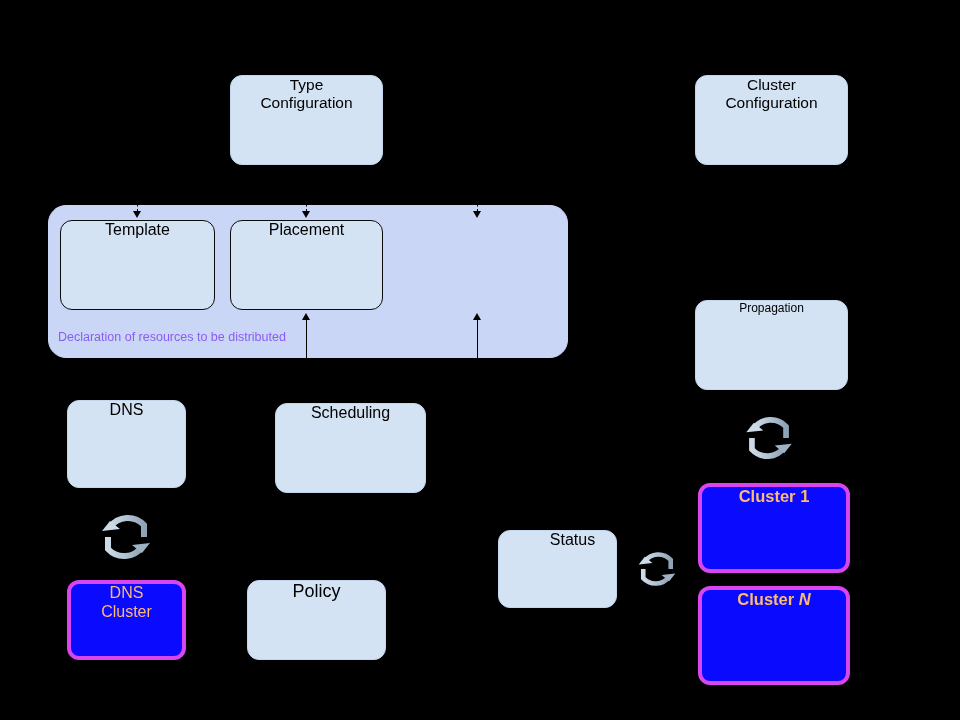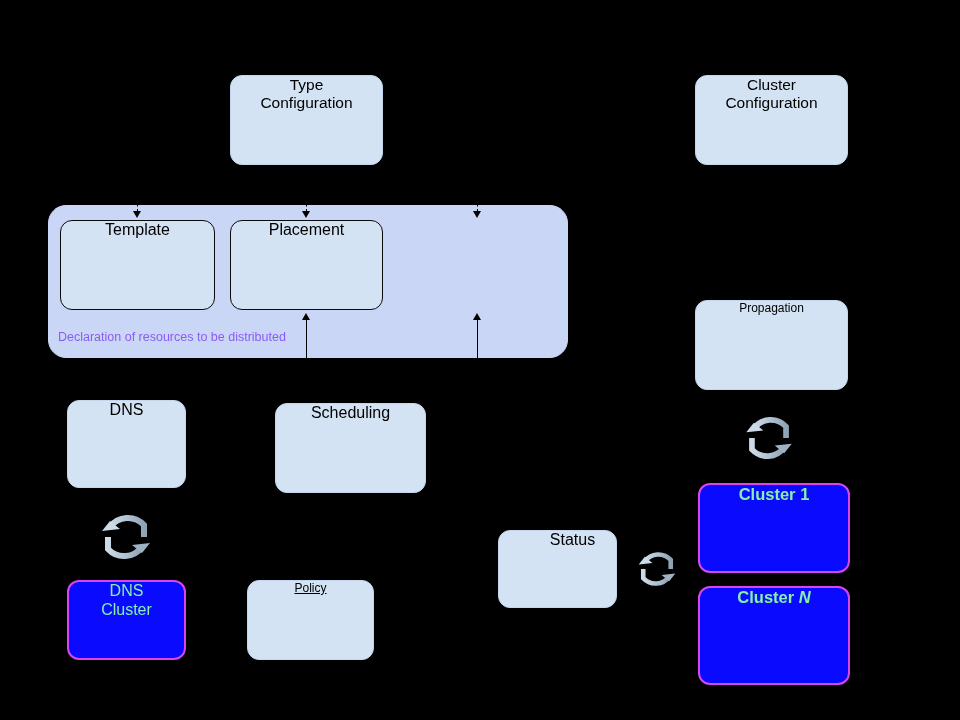--- a/index.html
+++ b/index.html
@@ -32,22 +32,22 @@
   }
   .node .lbl { display: block; }
   .node .sub { display: block; font-size: 13px; }
 
   
   .flat { border-color: #c3d6ec; }
 
   
   .blue {
     background: #0a0aff;
-    color: #86efac;
-    border: 2px solid #d946ef;
+    color: #fdba74;
+    border: 4px solid #d946ef;
   }
   .blue.bold .lbl { font-weight: bold; }
   .blue .ital { font-style: italic; }
 
   
   .dashed {
     border: 1px dashed #101010;
     background: #d4e3f3;
   }
 
@@ -164,21 +164,21 @@
     <span>
       <span class="lbl">DNS</span>
       <span class="lbl">Cluster</span>
     </span>
   </div>
 
   <div class="node flat" style="left:232px; top:403px; width:151px; height:90px; font-size:16px;margin-left:43px;">
     <span class="lbl">Scheduling</span>
   </div>
 
-  <div class="node flat" style="left:247px; top:580px; width:127px; height:80px; font-size:12px;text-decoration:underline;">
+  <div class="node flat" style="left:247px; top:580px; width:139px; height:80px; font-size:18px;">
     <span class="lbl">Policy</span>
   </div>
 
   <div class="node flat" style="left:498px; top:530px; width:119px; height:78px; font-size:16px;padding-left:30px;">
     <span class="lbl">Status</span>
   </div>
 
   <div class="sync" style="left:628px; top:528px; width:58px; height:82px;">
     <svg width="58" height="82" viewBox="0 0 76 80" aria-hidden="true">
       <g fill="none" stroke="url(#g1)" stroke-width="6" stroke-linecap="butt">

